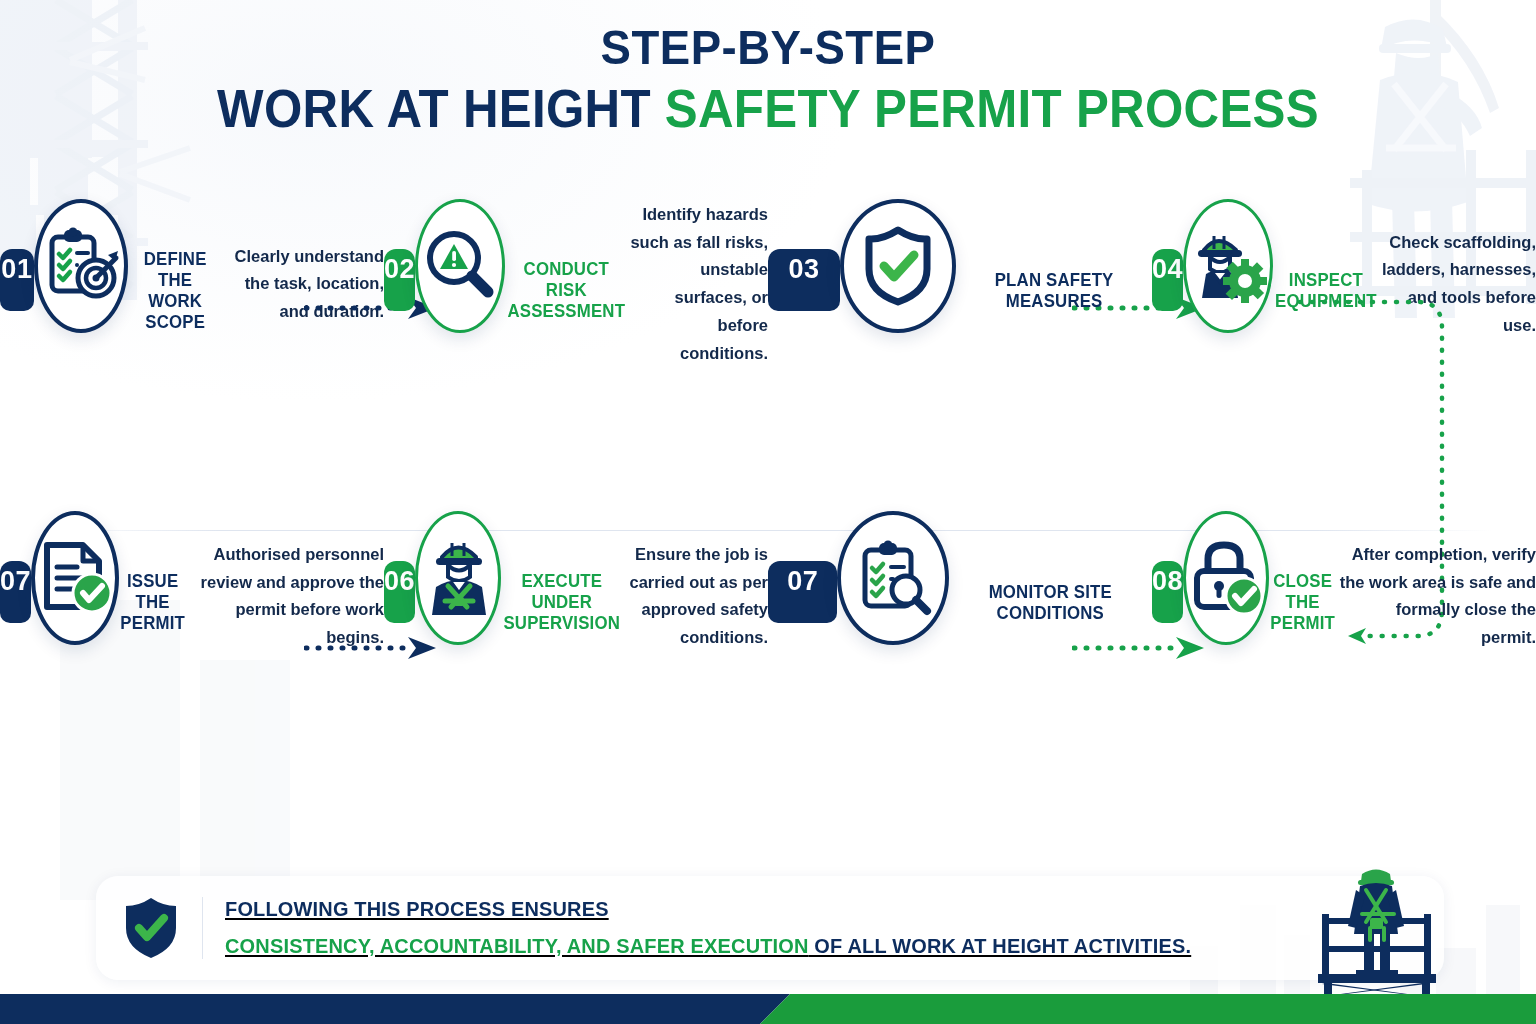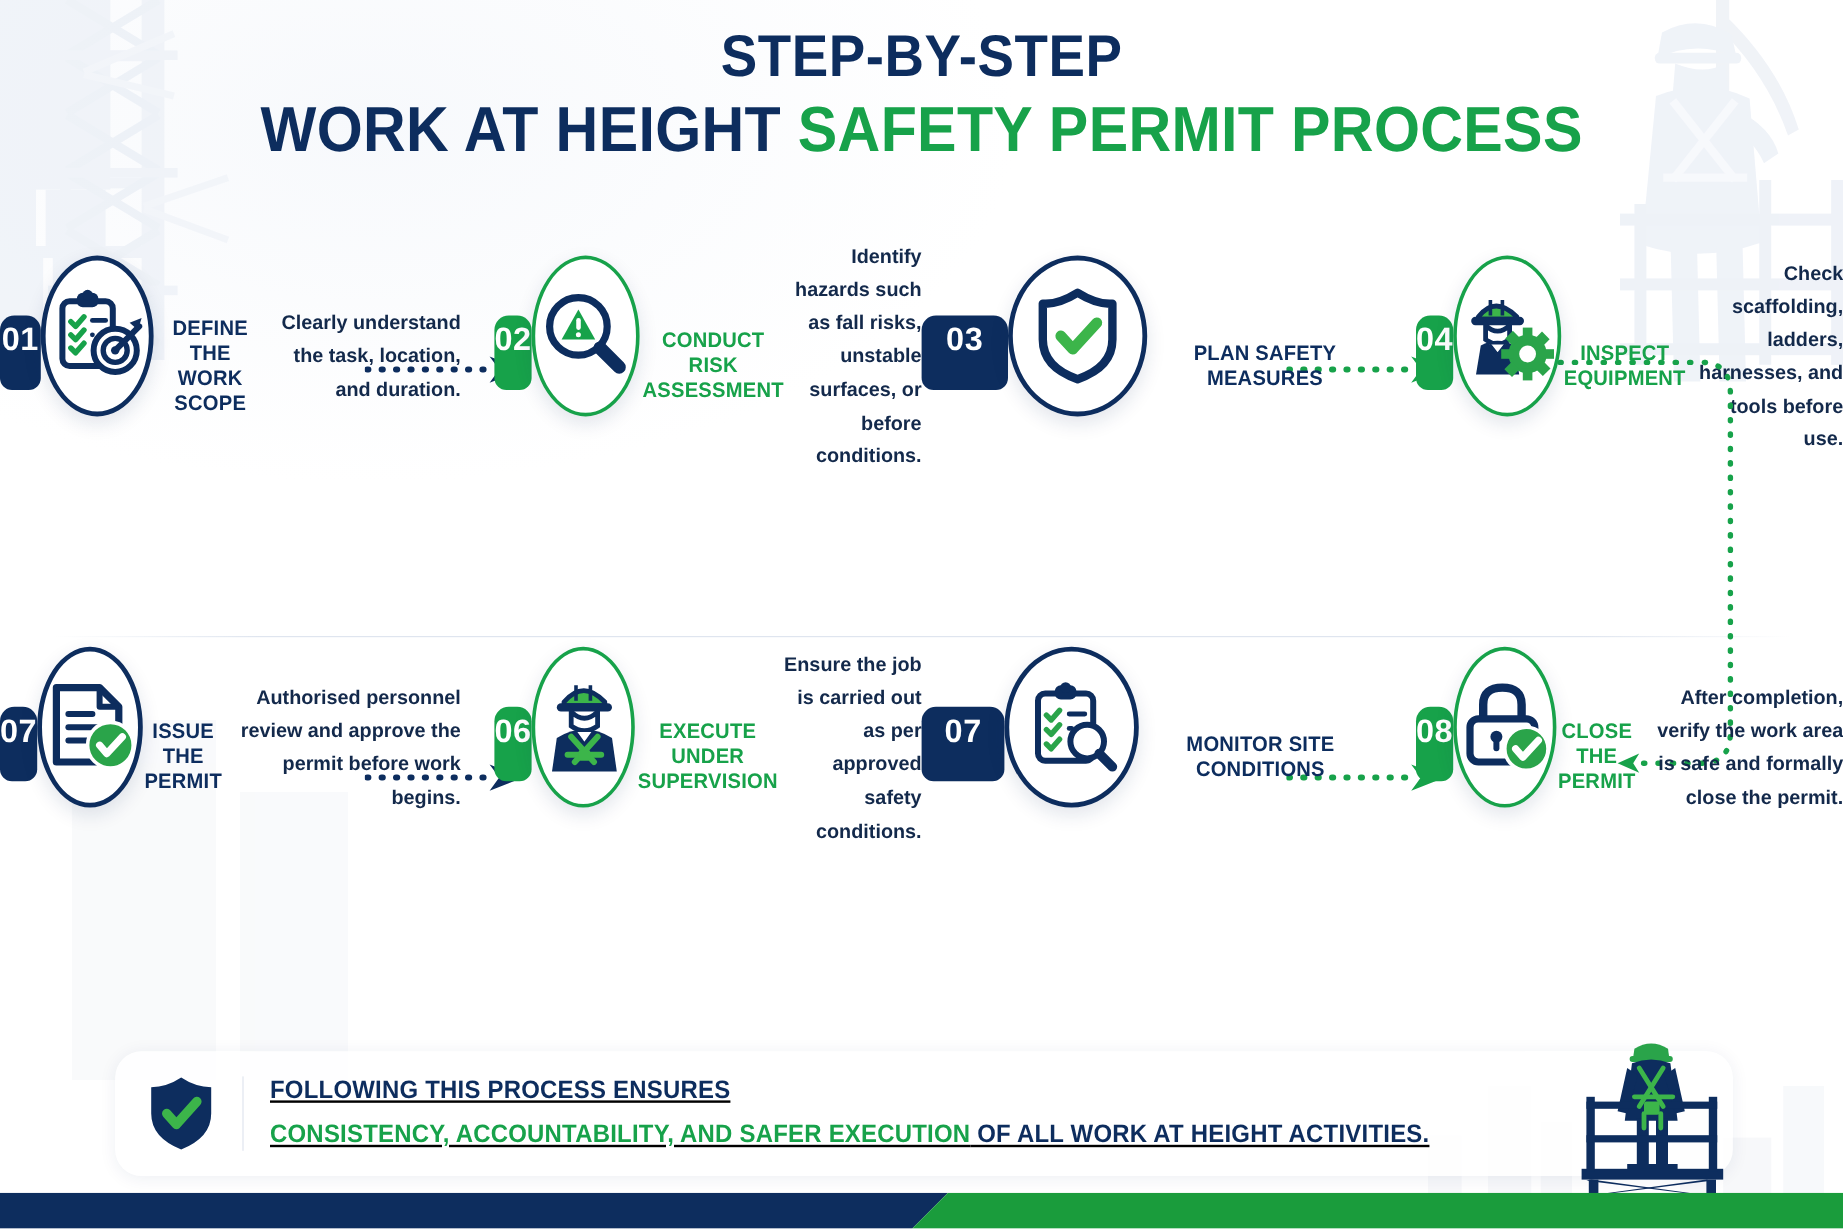--- a/index.html
+++ b/index.html
@@ -34,21 +34,21 @@
   .row-2{top:532px;}
   .cell{width:384px;position:relative;display:flex;align-items:center;}
 
   .badge{
     width:84px;height:62px;border-radius:12px 12px 10px 10px;
     display:flex;align-items:flex-start;justify-content:center;
     color:#fff;font-size:27px;font-weight:700;letter-spacing:.5px;
     padding-top:5px;box-sizing:border-box;position:relative;z-index:1;
   }
   .badge.navy{background:#0d2d5e;}
-  .badge.green{background:#17a24a;margin-left:28px;}
+  .badge.green{background:#17a24a;}
 
   .circle{
     width:134px;height:134px;border-radius:50%;background:#fff;
     margin-top:-28px;position:relative;z-index:2;
     display:flex;align-items:center;justify-content:center;
     box-shadow:0 6px 16px rgba(13,45,94,.12);
     box-sizing:border-box;
   }
   .circle.navy{border:4px solid #0d2d5e;}
   .circle.green{border:3px solid #17a24a;}

